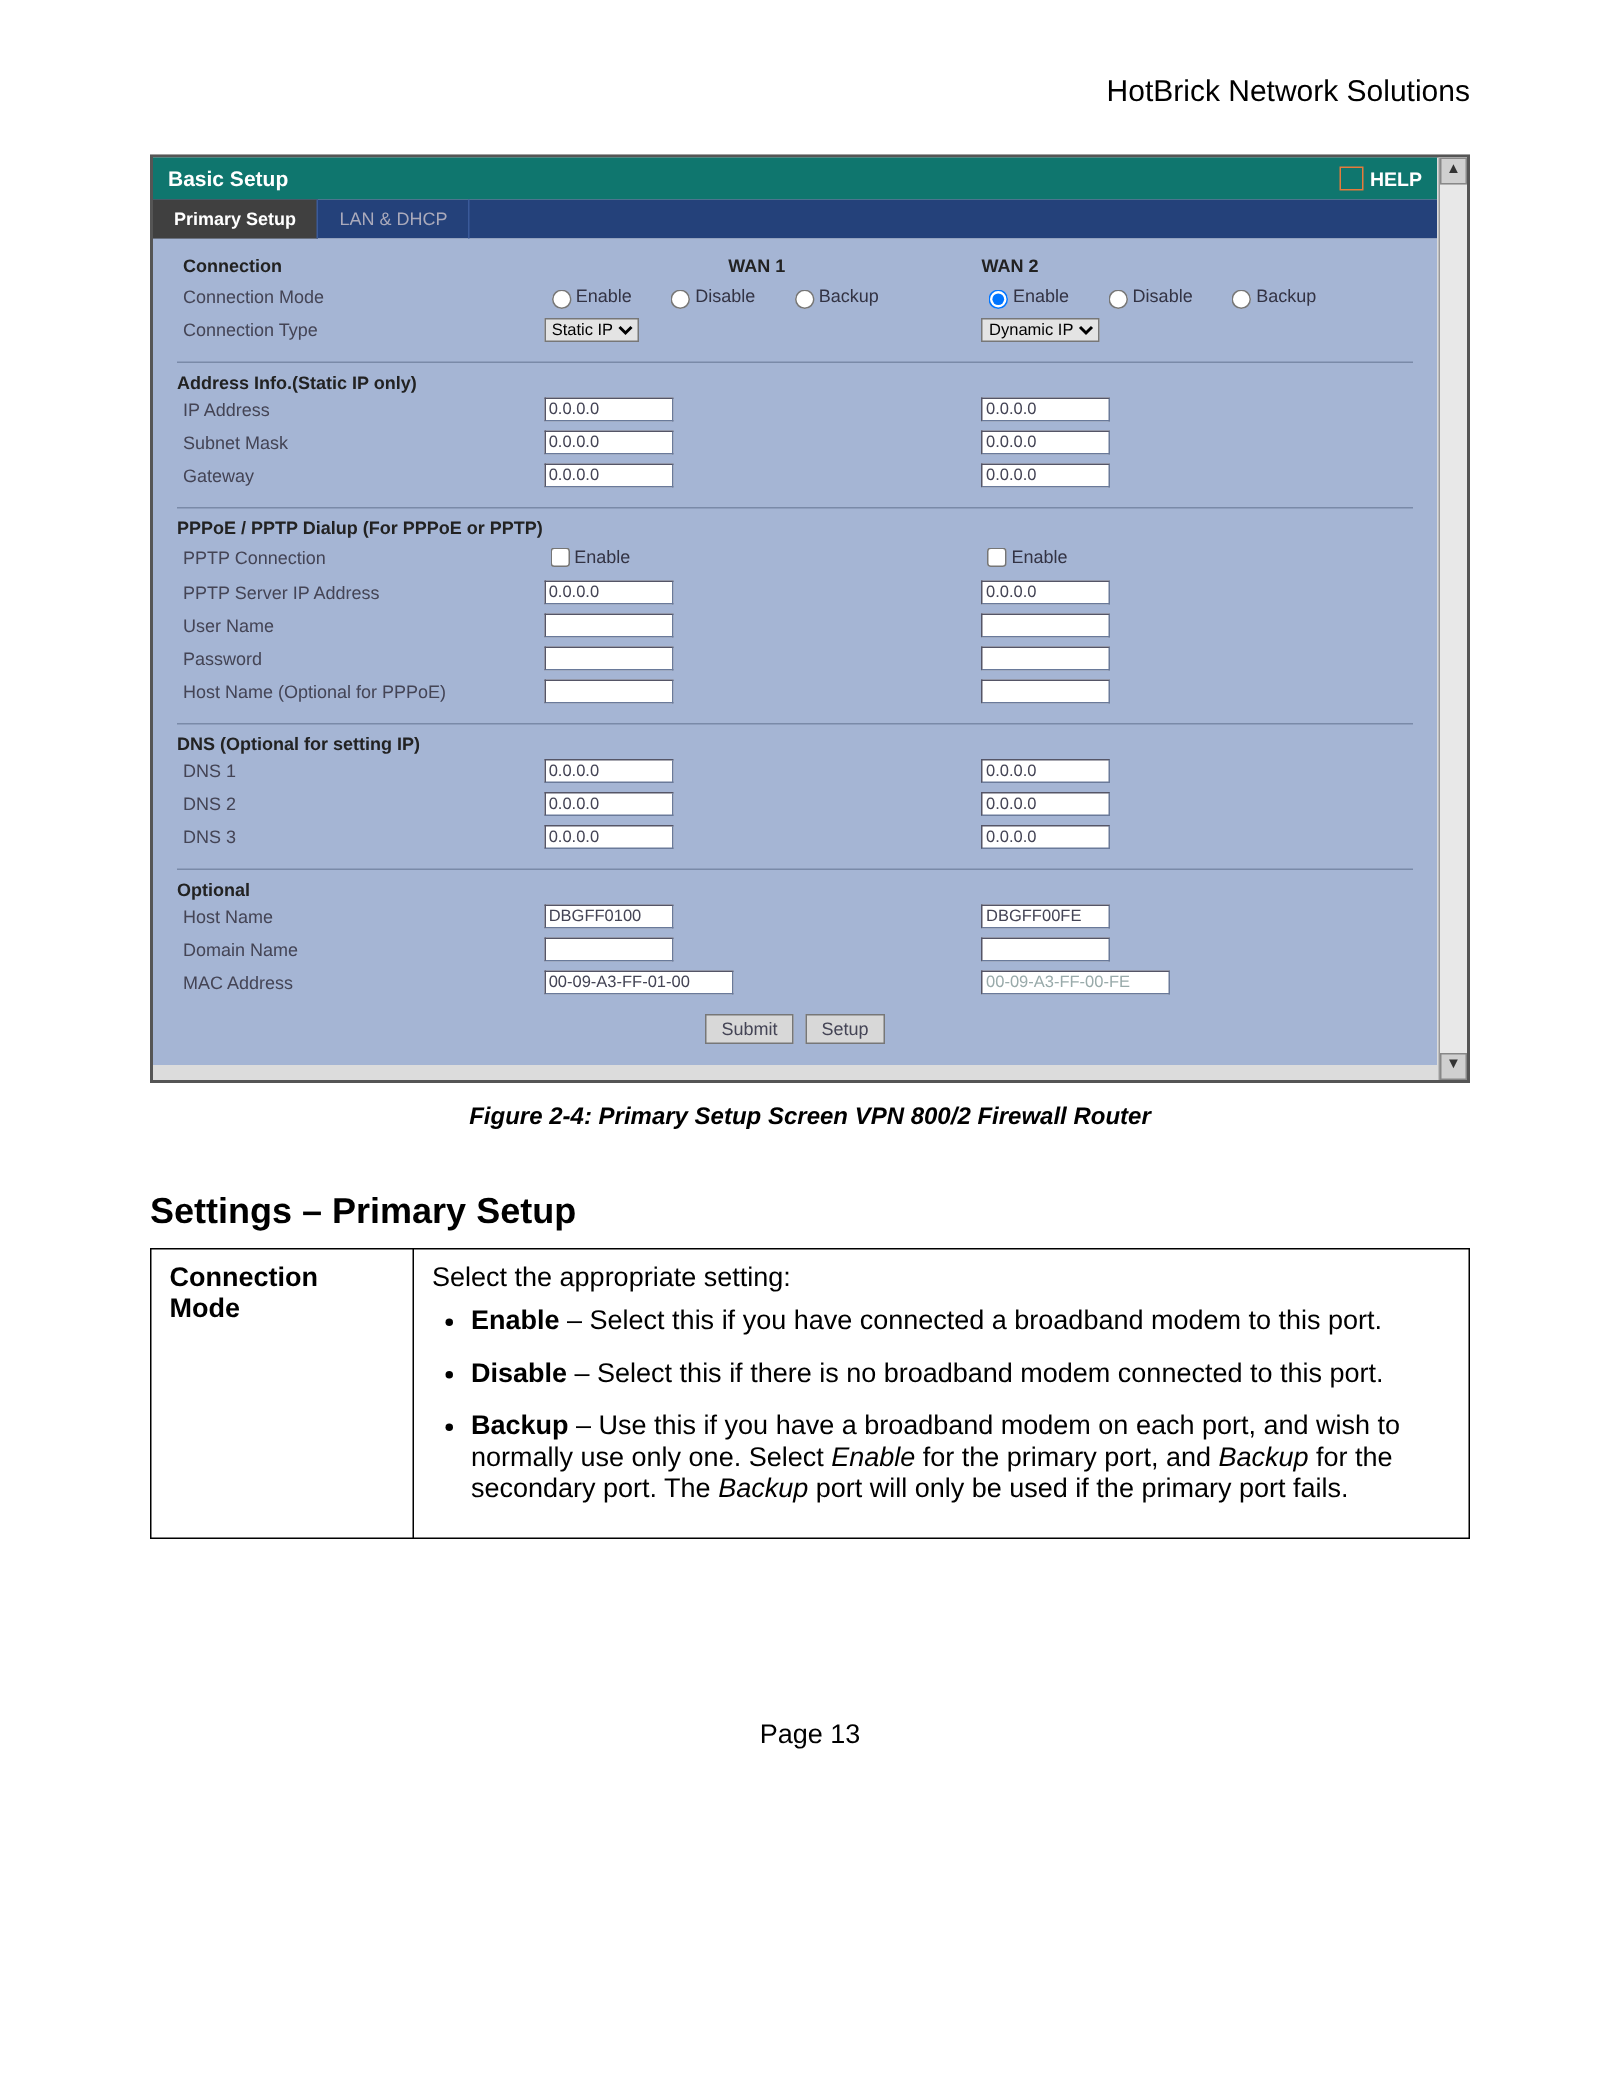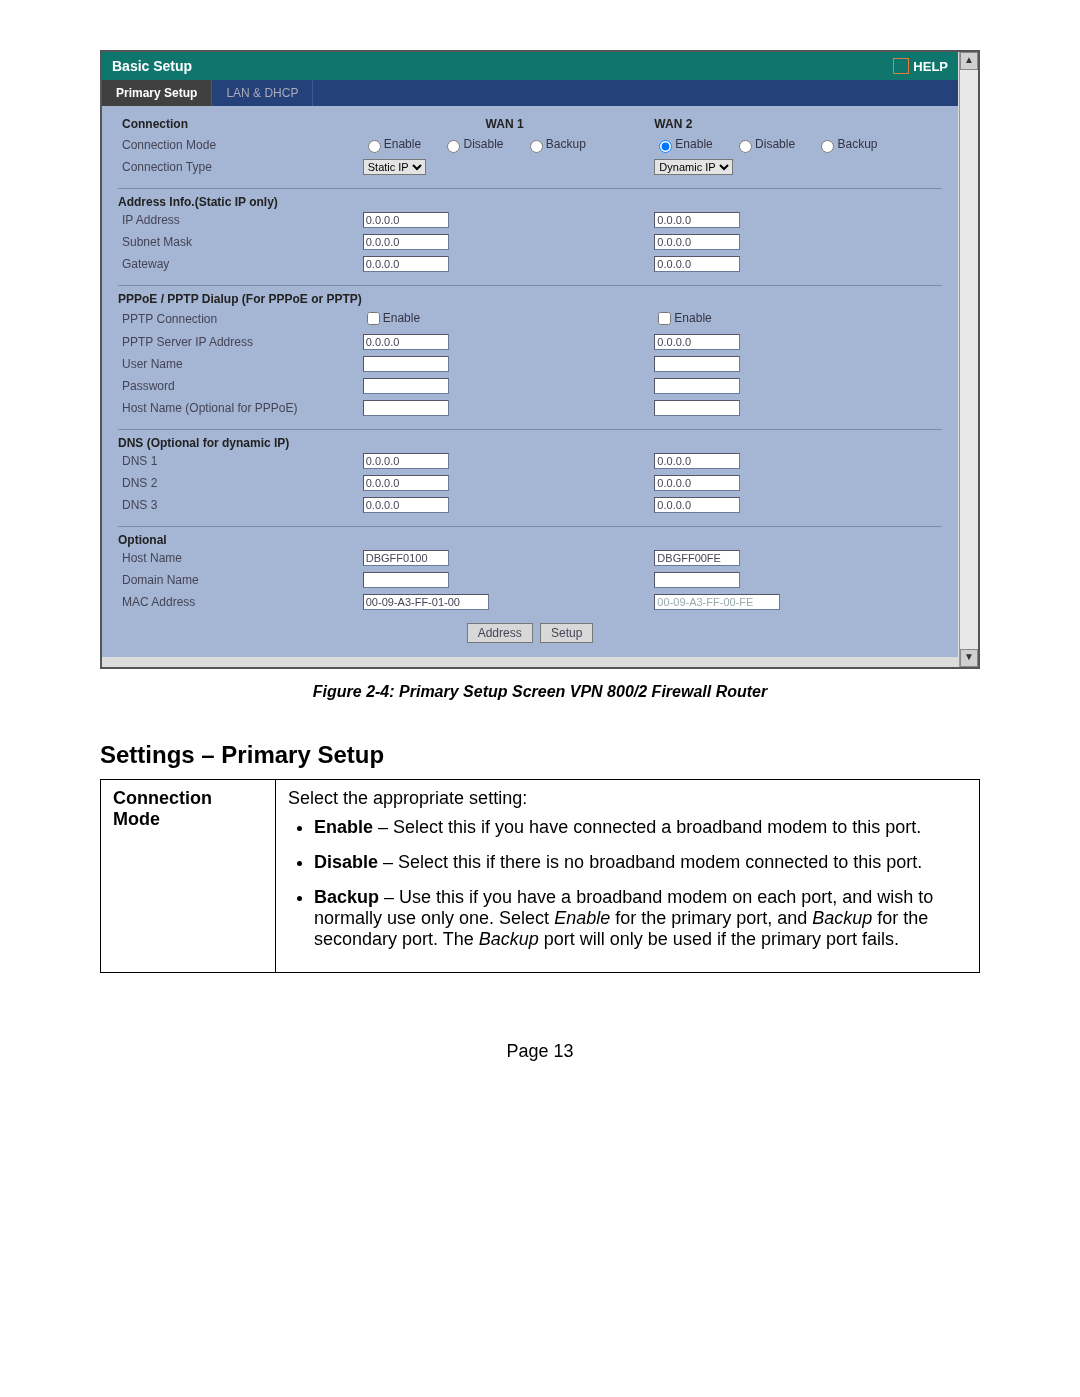--- a/index.html
+++ b/index.html
@@ -188,27 +188,28 @@
   ul.bullets {
     margin: 8px 0 0 0;
     padding-left: 26px;
   }
   ul.bullets li {
     margin-bottom: 14px;
   }
   .page-footer {
     text-align: center;
     font-size: 18px;
-    margin-top: 68px;
+    margin-top: 120px;
   }
 </style>
 </head>
 <body>
 
 <div class="page">
+  <div class="doc-header-right">HotBrick Network Solutions</div>
 
   <div class="router-frame">
     <div class="scrollbar">
       <div class="arrow">▲</div>
       <div class="arrow">▼</div>
     </div>
     <div class="router-inner">
       <div class="titlebar">
         <span>Basic Setup</span>
         <span class="help-link">
@@ -296,21 +297,21 @@
             <td><input class="txt" style=""></td>
           </tr>
           <tr>
             <td class="col-label">Host Name (Optional for PPPoE)</td>
             <td><input class="txt" style=""></td>
             <td><input class="txt" style=""></td>
           </tr>
         </tbody>
           </table>
 
-        <div class="section-head">DNS (Optional for dynamic IP)</div>
+        <div class="section-head">DNS (Optional for setting IP)</div>
         <table class="grid">
           <tbody>
               <tr>
             <td class="col-label">DNS 1</td>
             <td class="col-w1"><input class="txt" value="0.0.0.0" style=""></td>
             <td class="col-w2"><input class="txt" value="0.0.0.0" style=""></td>
           </tr>
           <tr>
             <td class="col-label">DNS 2</td>
             <td><input class="txt" value="0.0.0.0" style=""></td>
@@ -339,21 +340,21 @@
           </tr>
           <tr>
             <td class="col-label">MAC Address</td>
             <td><input class="txt wide" value="00-09-A3-FF-01-00" style=""></td>
             <td><input class="txt wide" style="color: rgb(153, 170, 170);" value="00-09-A3-FF-00-FE"></td>
           </tr>
         </tbody>
           </table>
 
         <div class="btnbar">
-          <button class="btn">Address</button>
+          <button class="btn">Submit</button>
           <button class="btn">Setup</button>
         </div>
       </div>
     </div>
   </div>
 
   <div class="figure-caption">Figure 2-4: Primary Setup Screen VPN 800/2 Firewall Router</div>
 
   <h2 class="settings-title">Settings – Primary Setup</h2>
 

